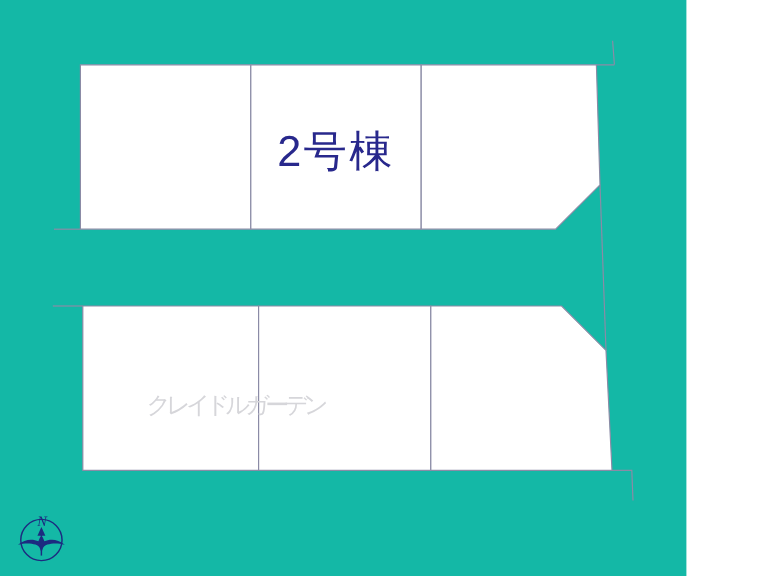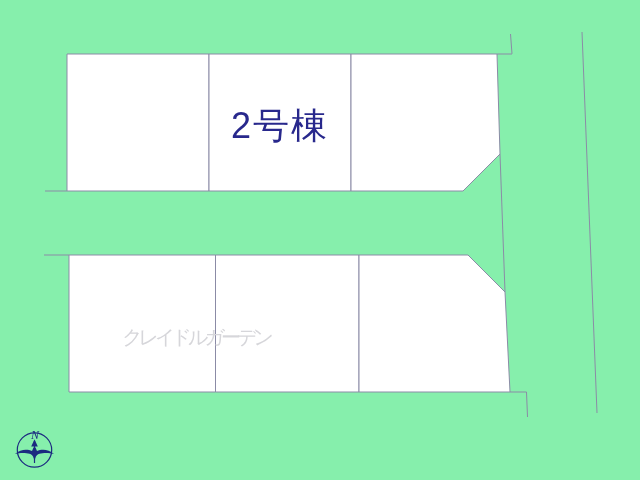--- a/index.html
+++ b/index.html
@@ -1,19 +1,19 @@
 <!DOCTYPE html>
 <html><head>
 <meta charset="utf-8">
 <style>
   html,body{margin:0;padding:0;background:#ffffff;}
   .canvas{
     position:relative;
-    width:640px;height:480px;
-    background:#86efac;
+    width:572px;height:480px;
+    background:#14b8a6;
     overflow:hidden;
     font-family:"Liberation Sans",sans-serif;
   }
   svg{display:block;}
   .lot{fill:#ffffff;stroke:#8b8ba6;stroke-width:1;}
   .roadline{fill:none;stroke:#8b8ba6;stroke-width:1;}
   .lot-label{
     font-family:"Liberation Sans",sans-serif;
     font-size:36px;
     font-weight:500;

